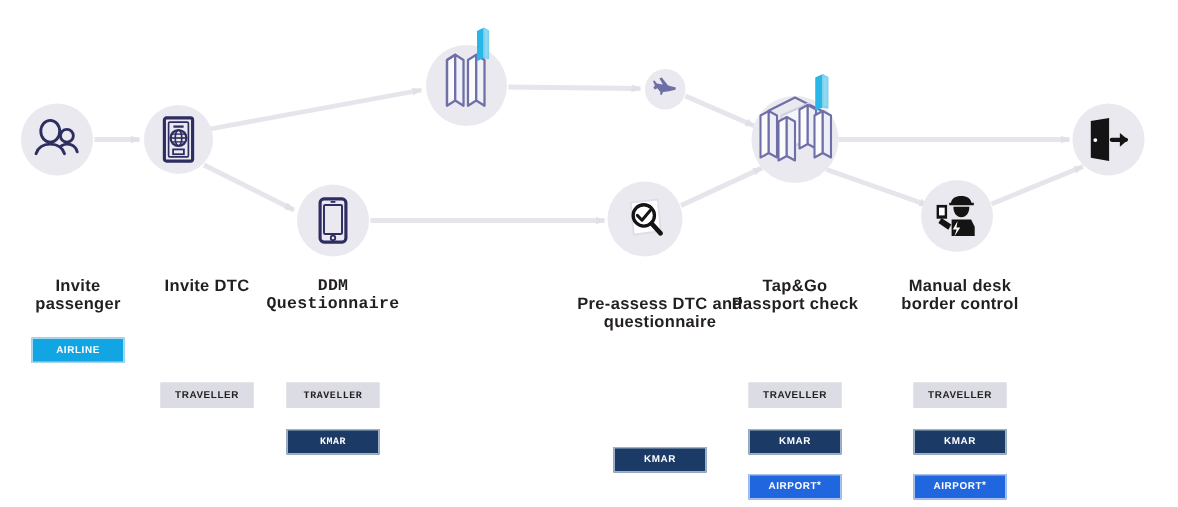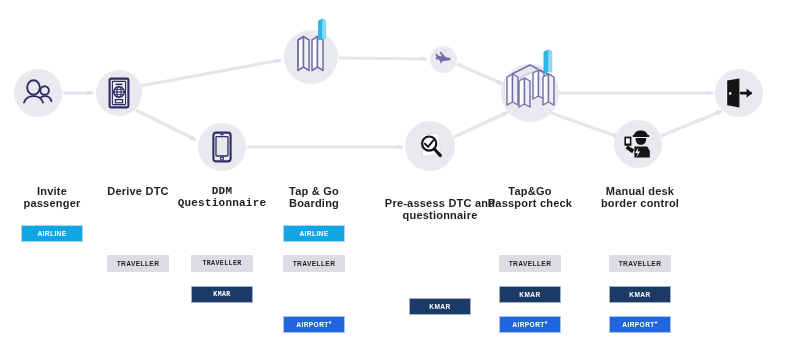--- a/index.html
+++ b/index.html
@@ -275,88 +275,72 @@
 
   <div class="col" style="left:0px;">
     <div class="col-title">Invite
 passenger</div>
     <div class="badge-slot slot-airline">
       <span class="badge airline">AIRLINE</span>
     </div>
   </div>
 
   <div class="col" style="left:86px;">
-    <div class="col-title">Derive DTC</div>
+    <div class="col-title">Invite DTC</div>
     <div class="badge-slot slot-traveller">
       <span class="badge traveller">TRAVELLER</span>
     </div>
   </div>
 
   <div class="col" style="left:170px;font-family:Liberation Mono, monospace;">
     <div class="col-title">DDM Questionnaire</div>
     <div class="badge-slot slot-traveller">
       <span class="badge traveller">TRAVELLER</span>
     </div>
     <div class="badge-slot slot-kmar">
       <span class="badge kmar">KMAR</span>
     </div>
   </div>
 
-  <div class="col" style="left:262px;">
-    <div class="col-title">Tap &amp; Go
-Boarding</div>
-    <div class="badge-slot slot-airline">
-      <span class="badge airline">AIRLINE</span>
-    </div>
+
+  <div class="col" style="left:378px; width:124px;margin-top:12px;">
+    <div class="col-title" style="width:124px;">Pre-assess DTC and
+questionnaire</div>
+    <div class="badge-slot slot-kmar" style="width:124px;">
+      <span class="badge kmar">KMAR</span>
+    </div>
+  </div>
+
+  <div class="col" style="left:478px;">
+    <div class="col-title">Tap&amp;Go
+Passport check</div>
     <div class="badge-slot slot-traveller">
       <span class="badge traveller">TRAVELLER</span>
+    </div>
+    <div class="badge-slot slot-kmar">
+      <span class="badge kmar">KMAR</span>
     </div>
     <div class="badge-slot slot-airport">
       <span class="badge airport">
           <span>AIRPORT</span>
           <sup>*</sup>
         </span>
     </div>
   </div>
 
-  <div class="col" style="left:378px; width:124px;margin-top:12px;">
-    <div class="col-title" style="width:124px;">Pre-assess DTC and
-questionnaire</div>
-    <div class="badge-slot slot-kmar" style="width:124px;">
-      <span class="badge kmar">KMAR</span>
-    </div>
-  </div>
-
-  <div class="col" style="left:478px;">
-    <div class="col-title">Tap&amp;Go
-Passport check</div>
+  <div class="col" style="left:588px;">
+    <div class="col-title">Manual desk
+border control</div>
     <div class="badge-slot slot-traveller">
       <span class="badge traveller">TRAVELLER</span>
     </div>
     <div class="badge-slot slot-kmar">
       <span class="badge kmar">KMAR</span>
     </div>
     <div class="badge-slot slot-airport">
       <span class="badge airport">
           <span>AIRPORT</span>
           <sup>*</sup>
         </span>
     </div>
   </div>
 
-  <div class="col" style="left:588px;">
-    <div class="col-title">Manual desk
-border control</div>
-    <div class="badge-slot slot-traveller">
-      <span class="badge traveller">TRAVELLER</span>
-    </div>
-    <div class="badge-slot slot-kmar">
-      <span class="badge kmar">KMAR</span>
-    </div>
-    <div class="badge-slot slot-airport">
-      <span class="badge airport">
-          <span>AIRPORT</span>
-          <sup>*</sup>
-        </span>
-    </div>
-  </div>
-
 </div>
 
 </body></html>

